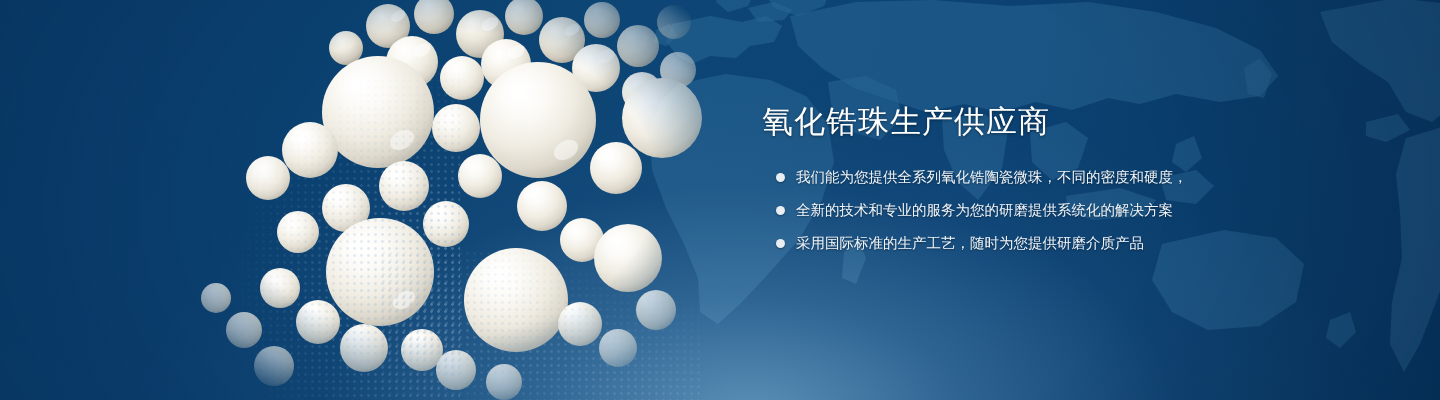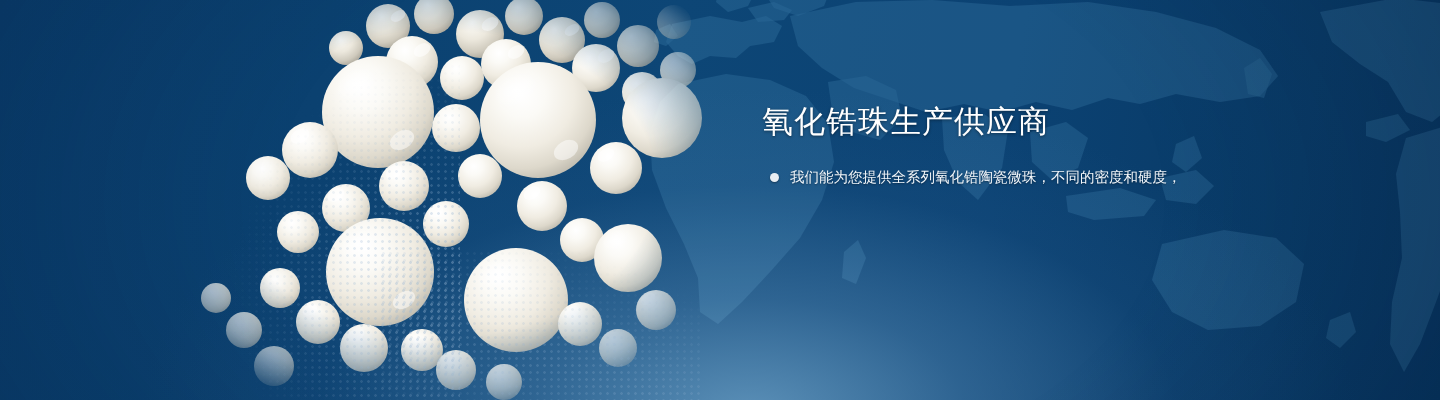--- a/index.html
+++ b/index.html
@@ -112,21 +112,21 @@
     font-size: 31px;
     line-height: 1.1;
     font-weight: 400;
     letter-spacing: 1px;
     color: #ffffff;
     text-shadow: 0 1px 3px rgba(0,0,0,0.45);
     white-space: nowrap;
   }
   .bullets {
     list-style: none;
-    margin: 0;
+    margin: 6px;
     padding: 0;
   }
   .bullet {
     position: relative;
     padding-left: 28px;
     margin-bottom: 11px;
     font-size: 14.5px;
     line-height: 22px;
     color: #f2f6fa;
     text-shadow: 0 1px 2px rgba(0,0,0,0.40);
@@ -342,16 +342,24 @@
   <div class="bg-vignette"></div>
 
   <div class="copy">
     <h1 class="headline">氧化锆珠生产供应商</h1>
 
     <ul class="bullets">
       <li class="bullet">
         <span class="dot"></span>
         <span>我们能为您提供全系列氧化锆陶瓷微珠，不同的密度和硬度，</span>
       </li>
+      <li class="bullet">
+        <span class="dot"></span>
+        <span>全新的技术和专业的服务为您的研磨提供系统化的解决方案</span>
+      </li>
+      <li class="bullet">
+        <span class="dot"></span>
+        <span>采用国际标准的生产工艺，随时为您提供研磨介质产品</span>
+      </li>
     </ul>
   </div>
 
 </div>
 
 </body></html>

